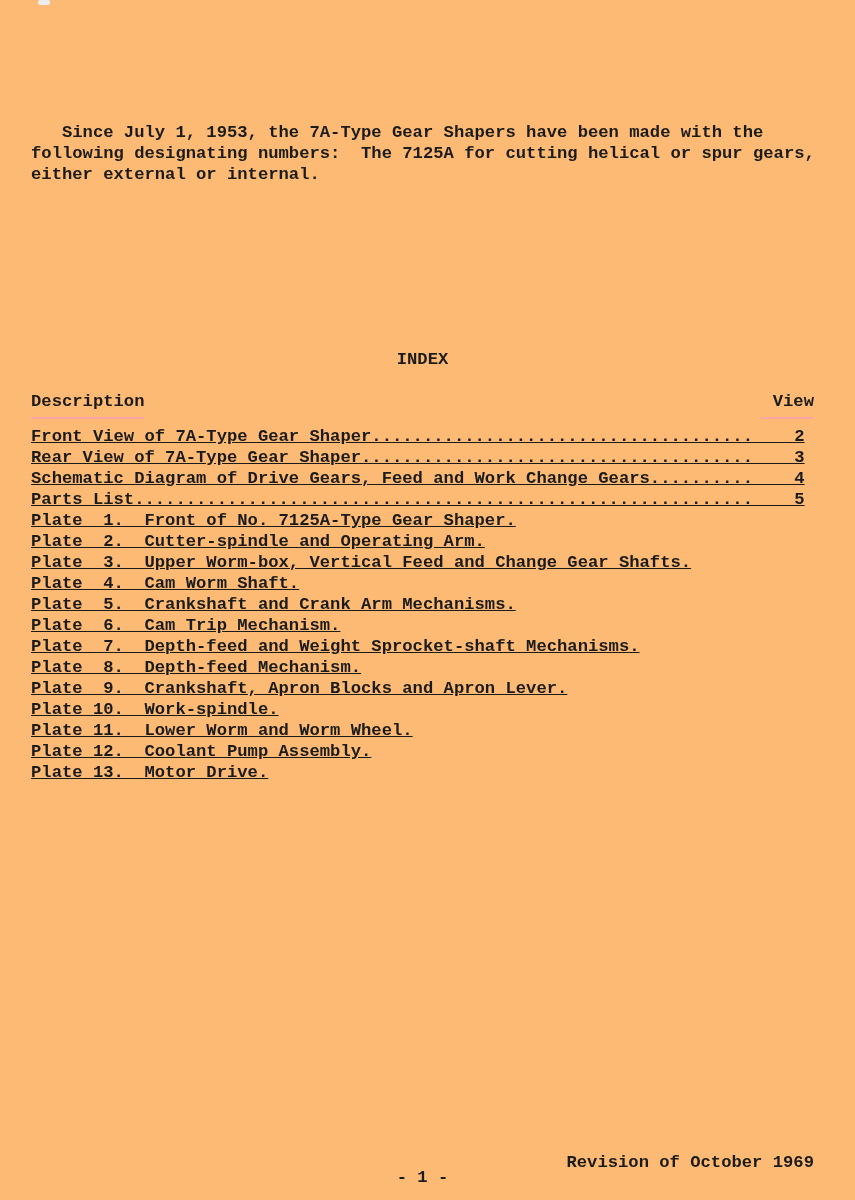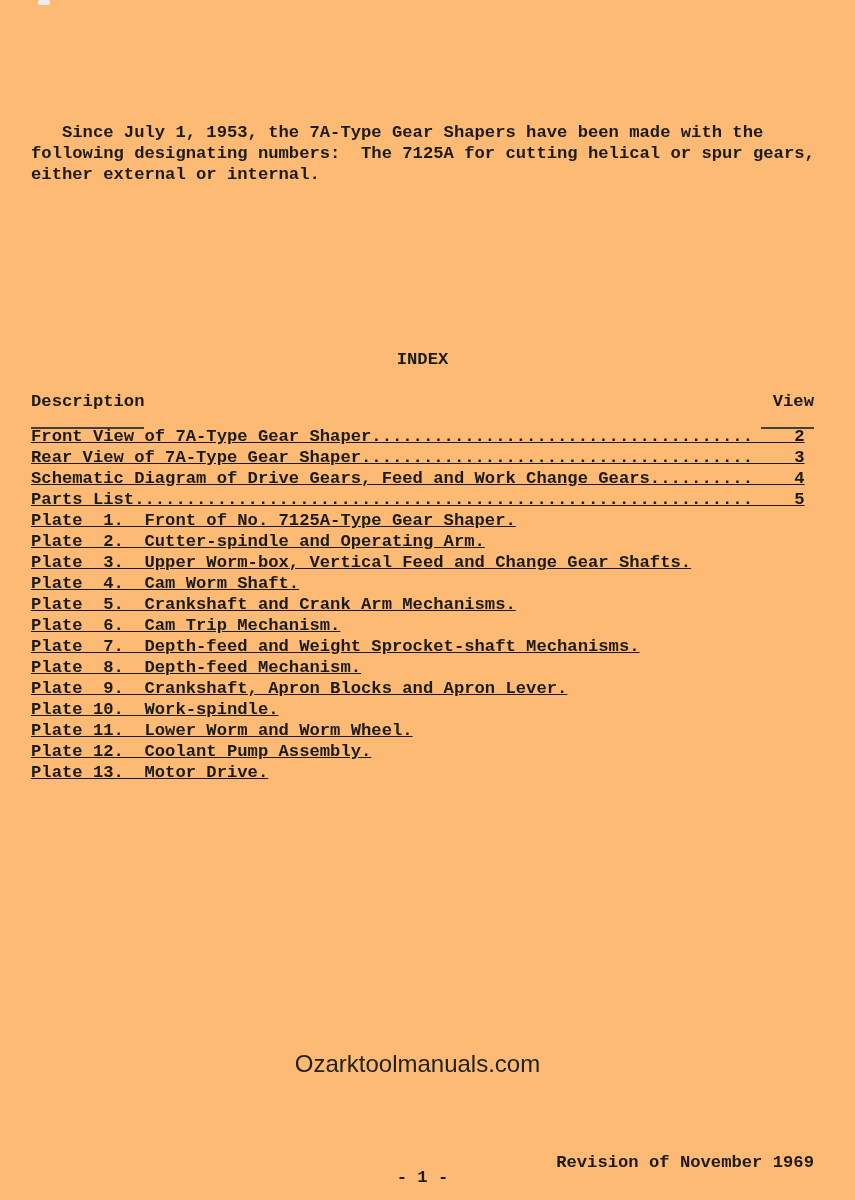--- a/index.html
+++ b/index.html
@@ -7,21 +7,21 @@
     position:relative; width:855px; height:1200px; margin:0 auto;
     background:#fdba74; overflow:hidden;
     font-family:"Liberation Mono","DejaVu Sans Mono",monospace;
     color:#1b1b1b;
   }
   .abs { position:absolute; }
   .mono { font-size:17.2px; line-height:21px; font-weight:600; white-space:pre; }
   .para { left:31px; }
   .index-title { left:31px; width:783px; text-align:center; }
   .header-row { left:31px; width:783px; display:flex; justify-content:space-between; align-items:flex-end; }
-  .underlined { border-bottom:2px solid #404040; padding-bottom:15px; }
+  .underlined { border-bottom:2px solid #fca5a5; padding-bottom:5px; }
   .page-col { padding-left:12px; }
   .index-list { left:31px;text-decoration:underline; }
   .mono-line { height:21px; white-space:pre; }
   .watermark {
     left:0; width:835px; text-align:center;
     font-family:"Liberation Sans","DejaVu Sans",sans-serif;
     font-size:24px; font-weight:400; color:#222; line-height:26px;
   }
   .revision { right:41px; text-align:right; }
   .page-number { left:31px; width:783px; text-align:center; }
@@ -41,22 +41,21 @@
 
   <div class="abs mono index-title" style="top:349px">INDEX</div>
 
   <div class="abs mono header-row" style="top:391px">
     <span class="underlined">Description</span>
     <span class="underlined page-col">View</span>
   </div>
 
   <div class="abs mono index-list" style="top:426px"><div class="mono-line">Front View of 7A-Type Gear Shaper.....................................    2</div><div class="mono-line">Rear View of 7A-Type Gear Shaper......................................    3</div><div class="mono-line">Schematic Diagram of Drive Gears, Feed and Work Change Gears..........    4</div><div class="mono-line">Parts List............................................................    5</div><div class="mono-line">Plate  1.  Front of No. 7125A-Type Gear Shaper.</div><div class="mono-line">Plate  2.  Cutter-spindle and Operating Arm.</div><div class="mono-line">Plate  3.  Upper Worm-box, Vertical Feed and Change Gear Shafts.</div><div class="mono-line">Plate  4.  Cam Worm Shaft.</div><div class="mono-line">Plate  5.  Crankshaft and Crank Arm Mechanisms.</div><div class="mono-line">Plate  6.  Cam Trip Mechanism.</div><div class="mono-line">Plate  7.  Depth-feed and Weight Sprocket-shaft Mechanisms.</div><div class="mono-line">Plate  8.  Depth-feed Mechanism.</div><div class="mono-line">Plate  9.  Crankshaft, Apron Blocks and Apron Lever.</div><div class="mono-line">Plate 10.  Work-spindle.</div><div class="mono-line">Plate 11.  Lower Worm and Worm Wheel.</div><div class="mono-line">Plate 12.  Coolant Pump Assembly.</div><div class="mono-line">Plate 13.  Motor Drive.</div></div>
 
-  <div class="abs watermark" style="top:1051px">Ozarktoolmanuals.com</div>
 
   <div class="abs mono revision" style="top:1110px">
-    <div>Revision of November 1969</div>
+    <div>Revision of October 1969</div>
     
   </div>
 
   <div class="abs mono page-number" style="top:1167px">- 1 -</div>
 
 </div>
 
 </body></html>

